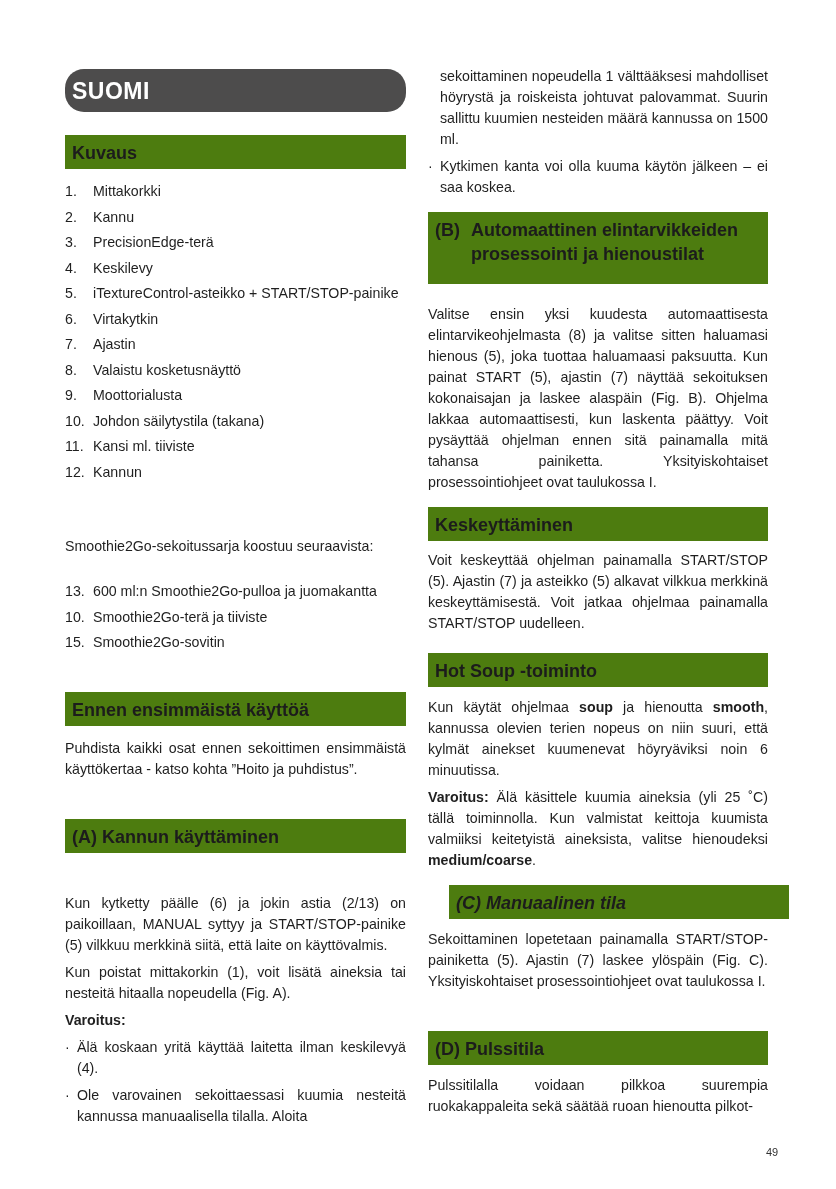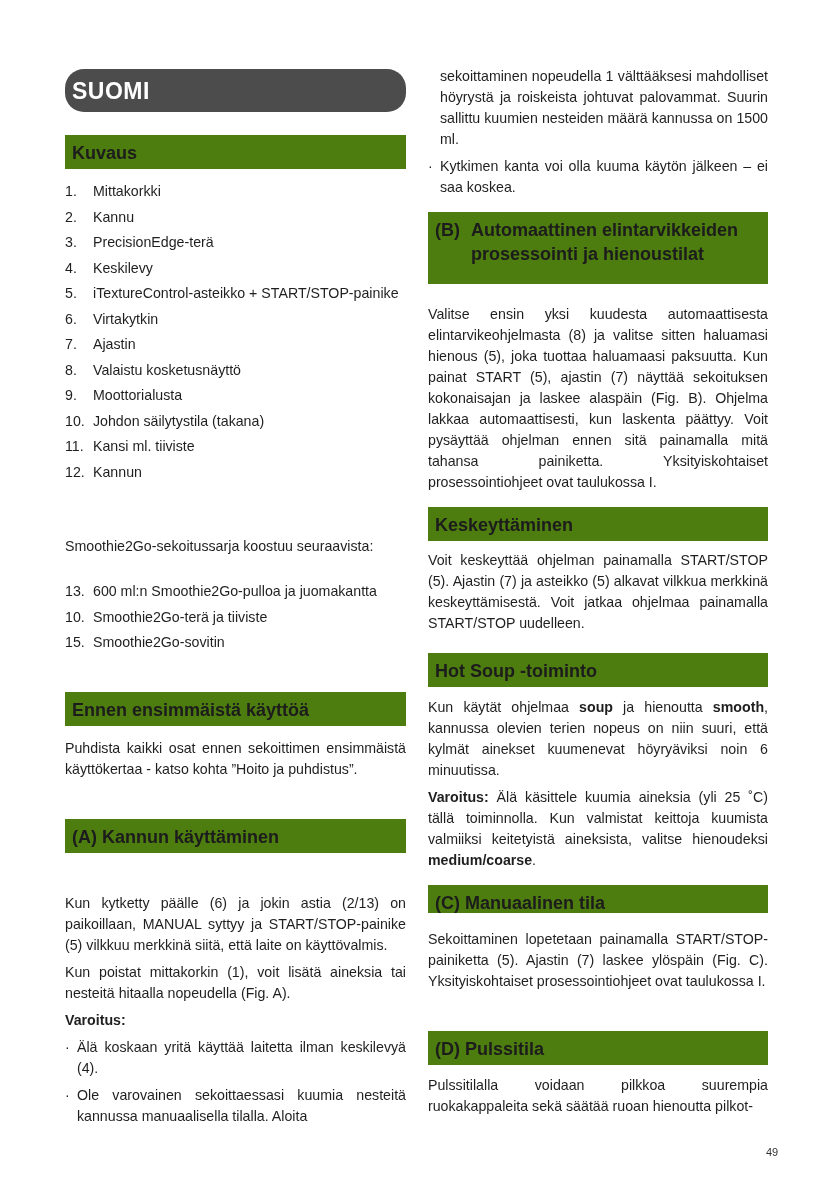--- a/index.html
+++ b/index.html
@@ -128,21 +128,21 @@
 
 <p class="txt" style="left:428px;top:550px;width:340px;">Voit keskeyttää ohjelman painamalla START/STOP (5). Ajastin (7) ja asteikko (5) alkavat vilkkua merkkinä keskeyttämisestä. Voit jatkaa ohjelmaa painamalla START/STOP uudelleen.</p>
 
 <div class="hdr" style="left:428px;top:653px;width:340px;height:34px;">Hot Soup -toiminto</div>
 
 <div class="txt" style="left:428px;top:697px;width:340px;">
   <p style="margin-bottom:6px;"><span>Kun käytät ohjelmaa </span><b>soup</b><span> ja hienoutta </span><b>smooth</b><span>, kannussa olevien terien nopeus on niin suuri, että kylmät ainekset kuumenevat höyryäviksi noin 6 minuutissa.</span></p>
   <p><b>Varoitus:</b><span> Älä käsittele kuumia aineksia (yli 25 ˚C) tällä toiminnolla. Kun valmistat keittoja kuumista valmiiksi keitetyistä aineksista, valitse hienoudeksi </span><b>medium/coarse</b><span>.</span></p>
 </div>
 
-<div class="hdr" style="left:428px;top:885px;width:340px;height:28px;">(C) Manuaalinen tila</div>
+<div class="hdr" style="left:449px;top:885px;width:340px;height:34px;font-style:italic;">(C) Manuaalinen tila</div>
 
 <p class="txt" style="left:428px;top:929px;width:340px;">Sekoittaminen lopetetaan painamalla START/STOP-painiketta (5). Ajastin (7) laskee ylöspäin (Fig. C). Yksityiskohtaiset prosessointiohjeet ovat taulukossa I.</p>
 
 <div class="hdr" style="left:428px;top:1031px;width:340px;height:34px;">(D) Pulssitila</div>
 
 <p class="txt" style="left:428px;top:1075px;width:340px;">Pulssitilalla voidaan pilkkoa suurempia ruokakappaleita sekä säätää ruoan hienoutta pilkot-</p>
 
 <div class="page-num">49</div>
 
 </body></html>

